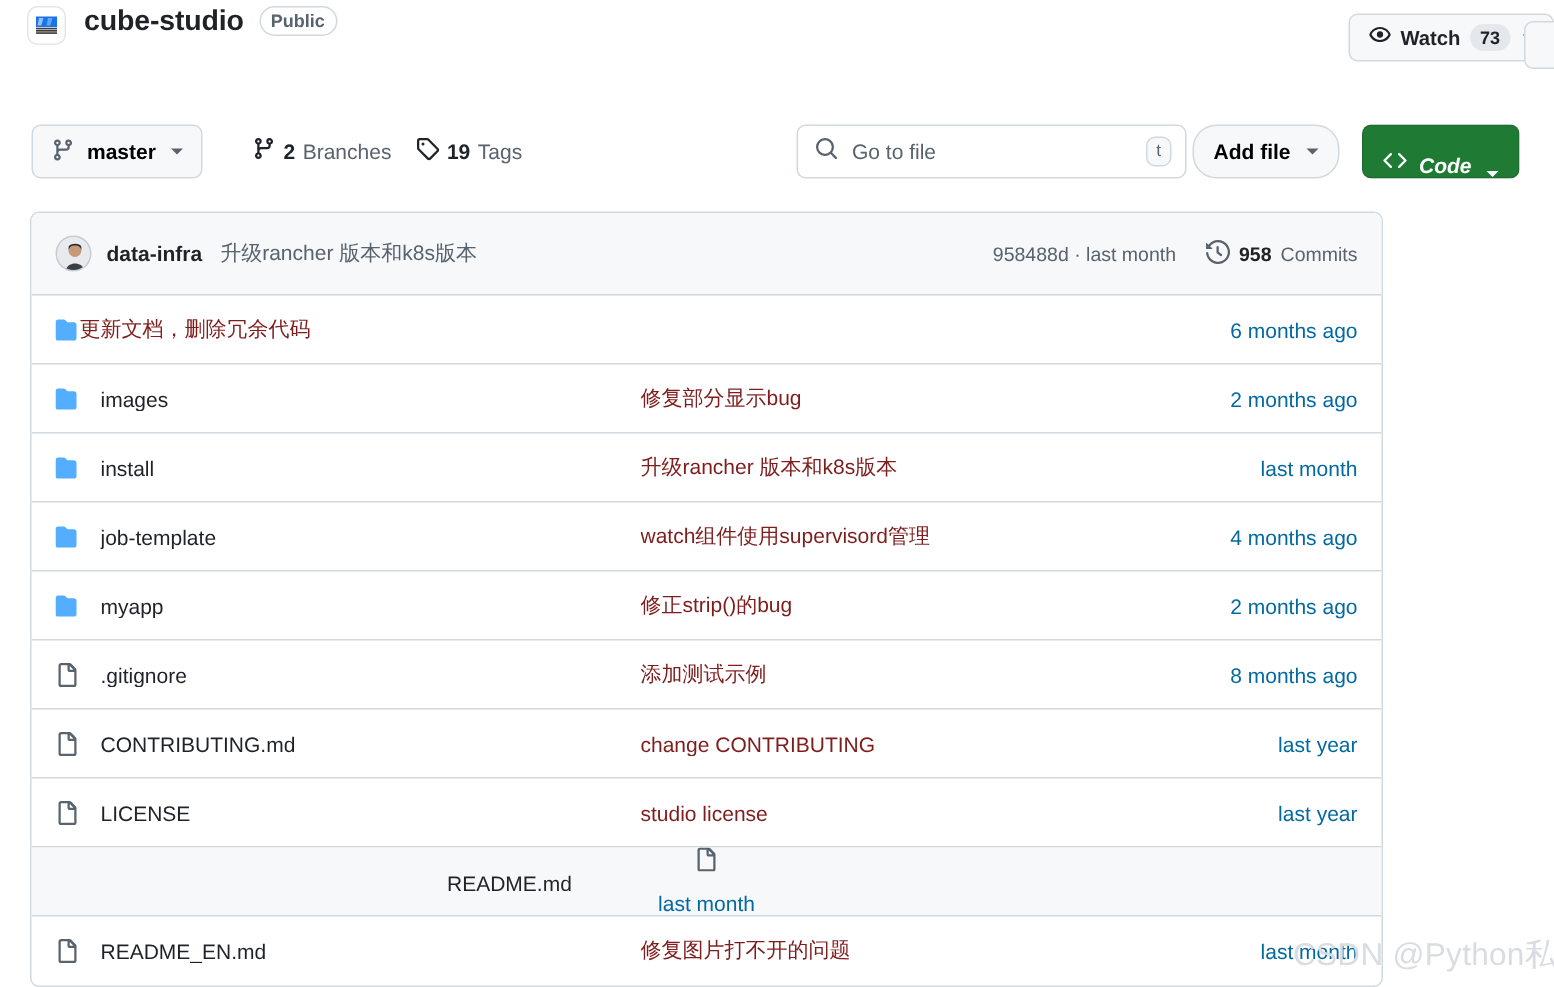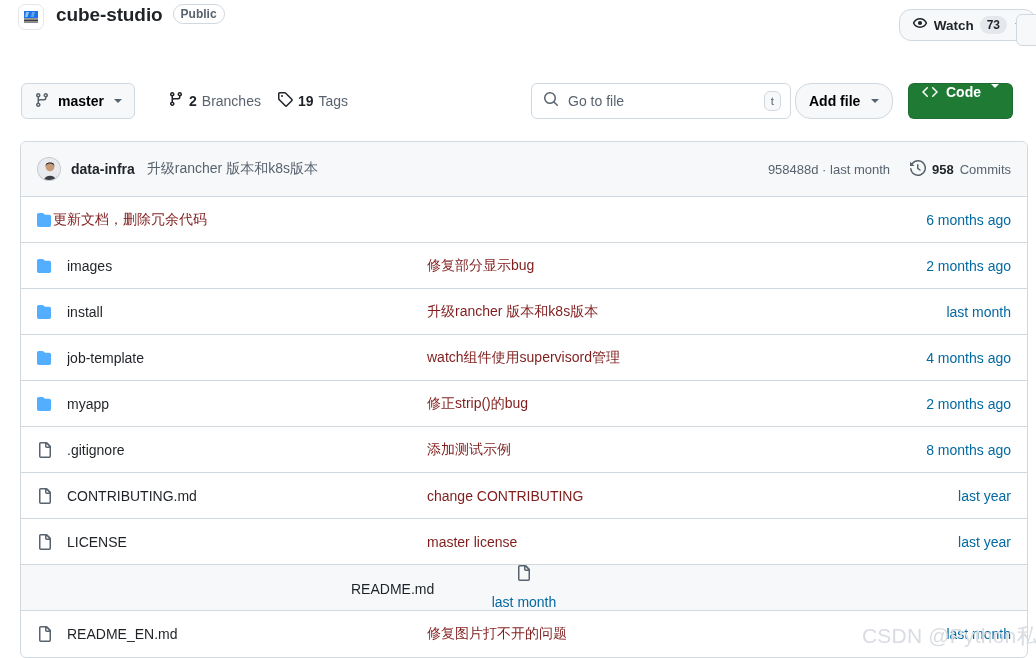--- a/index.html
+++ b/index.html
@@ -62,21 +62,21 @@
     gap: 8px;
     padding-right: 0;
   }
   .btn {
     display: inline-flex;
     align-items: center;
     gap: 6px;
     height: 32px;
     padding: 0 12px;
     border: 1px solid #d1d9e0;
-    border-radius: 12px;
+    border-radius: 6px;
     background: #f6f8fa;
     font-size: 13.5px;
     font-weight: 600;
     color: #1f2328;
     white-space: nowrap;
     cursor: pointer;
     font-family: "Liberation Sans", sans-serif;
   }
   .counter {
     background: #e4e8ec;
@@ -192,36 +192,37 @@
     font-size: 14px;
     font-weight: 600;
     cursor: pointer;
   }
   .code-btn {
     position: absolute;
     left: 908px; top: 0;
     height: 36px;
     padding: 0 13px;
     display: inline-flex;
-    align-items: flex-start;
+    align-items: flex-end;
     gap: 8px;
     border: 1px solid rgba(31,35,40,0.15);
     border-radius: 6px;
     background: #1f7a34;
     color: #ffffff;
     font-size: 14px;
     font-weight: 600;
     cursor: pointer;
+    font-style: italic;
   }
 
   
   .file-table {
     position: absolute;
     left: 20px; top: 141px;
-    width: 1008px;
+    width: 902px;
     border: 1px solid #d1d9e0;
     border-radius: 6px;
     overflow: hidden;
     background: #ffffff;
   }
   .commit-bar {
     height: 55px;
     background: #f6f8fa;
     border-bottom: 1px solid #d1d9e0;
     display: flex;
@@ -519,21 +520,21 @@
         <span class="row-msg">change CONTRIBUTING</span>
         <span class="row-time">last year</span>
       </div>
       <div class="row">
         <span class="row-icon">
           <svg width="16" height="16" viewBox="0 0 16 16" fill="#59636e" aria-hidden="true">
             <path d="M2 1.75C2 .784 2.784 0 3.75 0h5.586c.464 0 .909.184 1.237.513l2.914 2.914c.329.328.513.773.513 1.237v9.586A1.75 1.75 0 0 1 12.25 16h-8.5A1.75 1.75 0 0 1 2 14.25Zm1.75-.25a.25.25 0 0 0-.25.25v12.5c0 .138.112.25.25.25h8.5a.25.25 0 0 0 .25-.25V6h-2.75A1.75 1.75 0 0 1 8 4.25V1.5Zm5.75.56v2.19c0 .138.112.25.25.25h2.19Z"></path>
           </svg>
         </span>
         <span class="row-name">LICENSE</span>
-        <span class="row-msg">master license</span>
+        <span class="row-msg">studio license</span>
         <span class="row-time">last year</span>
       </div>
       <div class="row hovered">
         <span class="row-icon">
           <svg width="16" height="16" viewBox="0 0 16 16" fill="#59636e" aria-hidden="true">
             <path d="M2 1.75C2 .784 2.784 0 3.75 0h5.586c.464 0 .909.184 1.237.513l2.914 2.914c.329.328.513.773.513 1.237v9.586A1.75 1.75 0 0 1 12.25 16h-8.5A1.75 1.75 0 0 1 2 14.25Zm1.75-.25a.25.25 0 0 0-.25.25v12.5c0 .138.112.25.25.25h8.5a.25.25 0 0 0 .25-.25V6h-2.75A1.75 1.75 0 0 1 8 4.25V1.5Zm5.75.56v2.19c0 .138.112.25.25.25h2.19Z"></path>
           </svg>
         </span>
         <span class="row-name">README.md</span>
         <span class="row-msg link">升级rancher 版本和k8s版本</span>

